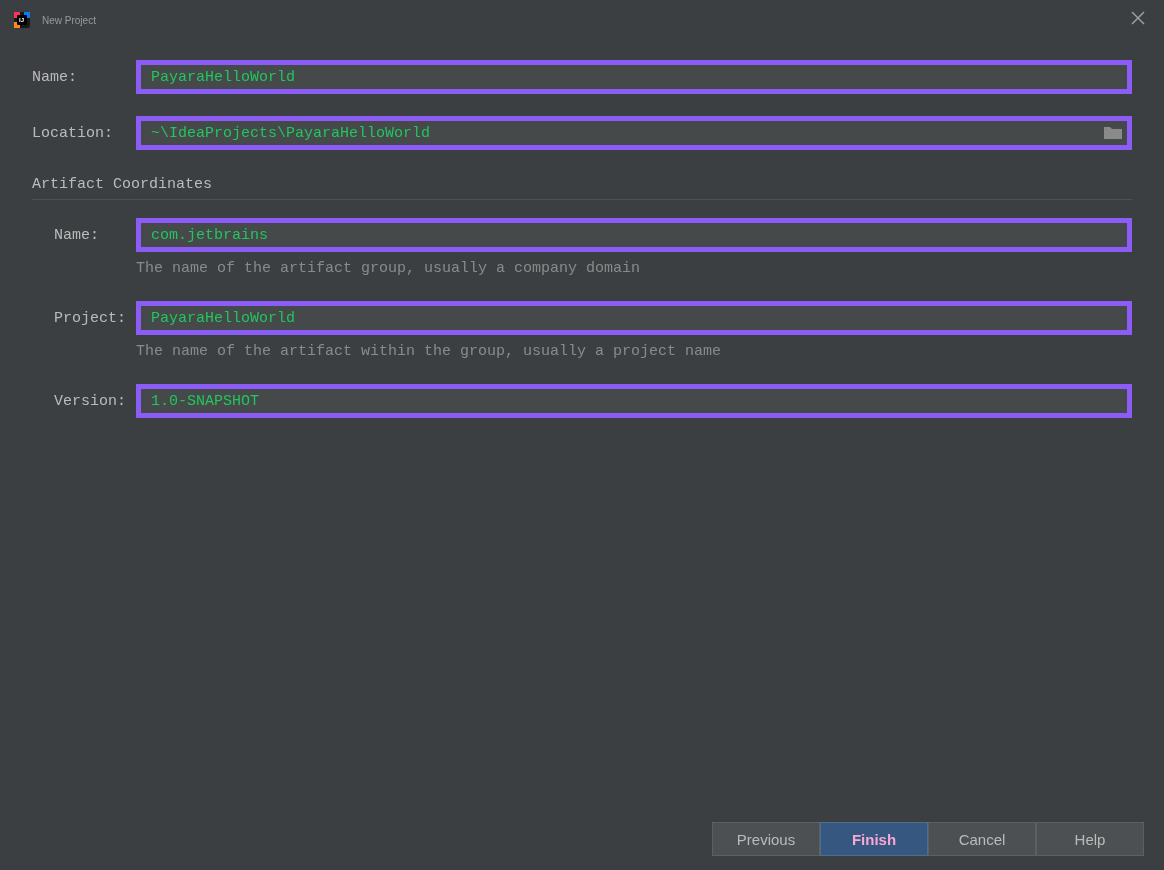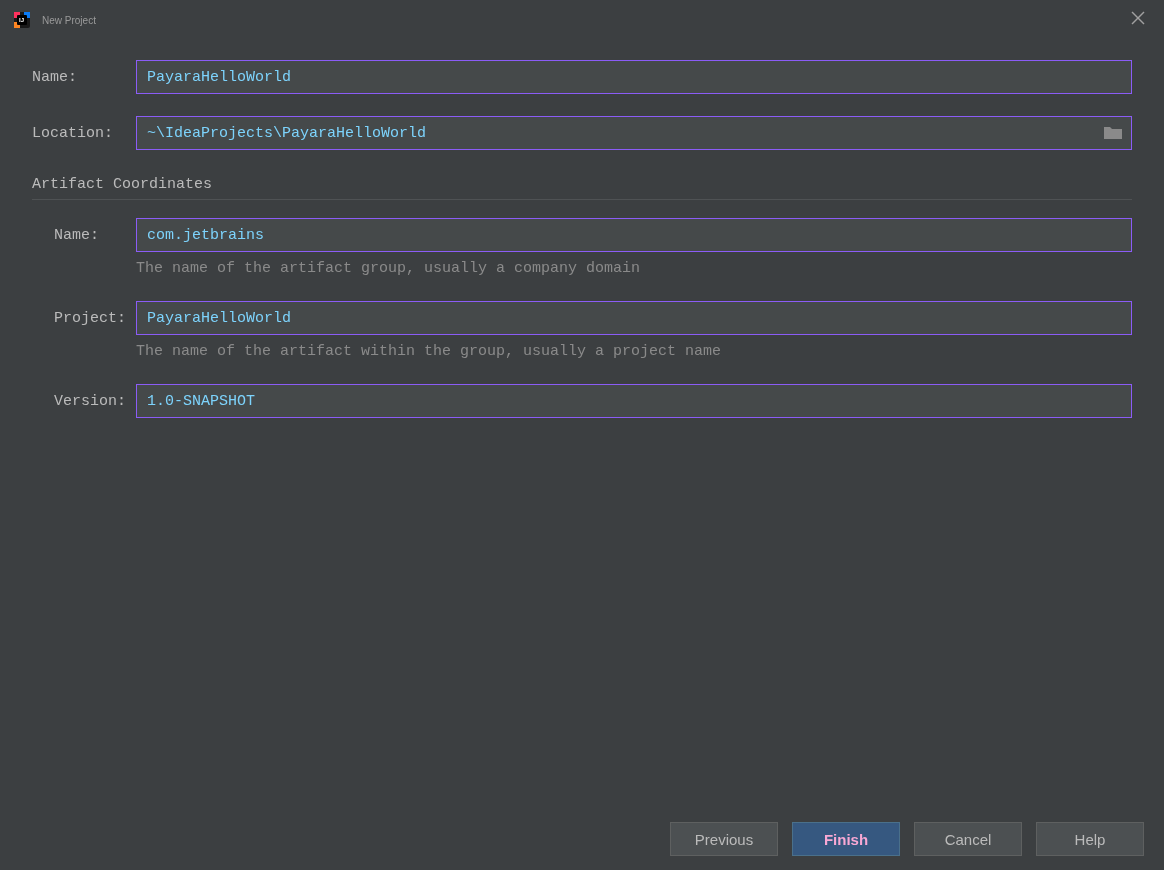--- a/index.html
+++ b/index.html
@@ -68,22 +68,22 @@
       padding-left: 22px;
     }
     .input-wrap {
       flex: 1;
       position: relative;
     }
     input.text-field {
       width: 100%;
       height: 34px;
       background: #45494a;
-      border: 1px solid #8b5cf6;
-      color: #7dd3fc;
+      border: 5px solid #8b5cf6;
+      color: #22c55e;
       padding: 4px 10px;
       font-size: 15px;
       font-family: inherit;
       outline: none;
     }
     .browse-icon {
       position: absolute;
       right: 8px;
       top: 50%;
       transform: translateY(-50%);
@@ -113,21 +113,20 @@
     .hint-text {
       color: #8a8a8a;
       font-size: 15px;
     }
 
     .footer {
       position: absolute;
       bottom: 14px;
       right: 20px;
       display: flex;
-      gap: 14px;
     }
     .btn {
       min-width: 108px;
       height: 34px;
       background: #4c5052;
       border: 1px solid #5e6060;
       color: #bbbbbb;
       font-size: 15px;
       font-family: inherit;
       cursor: pointer;

